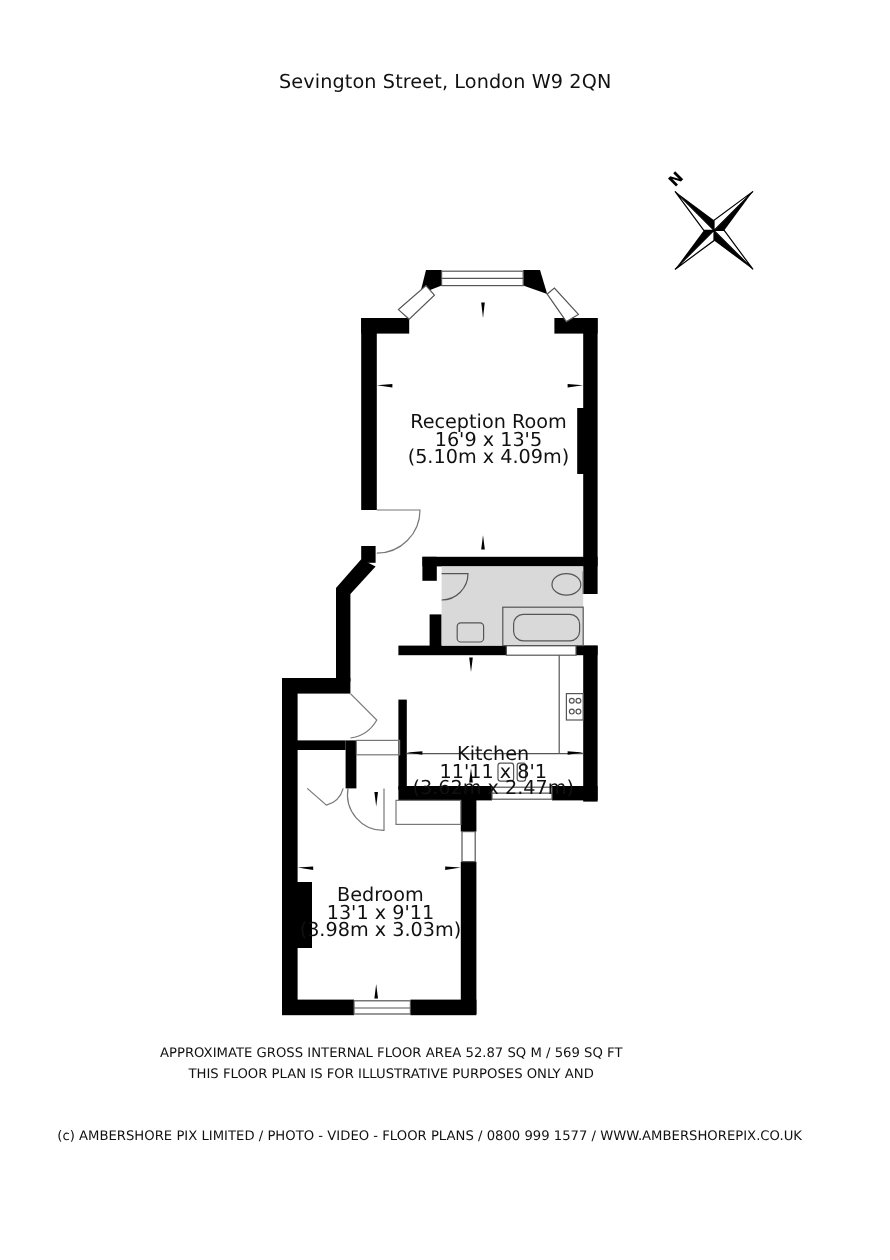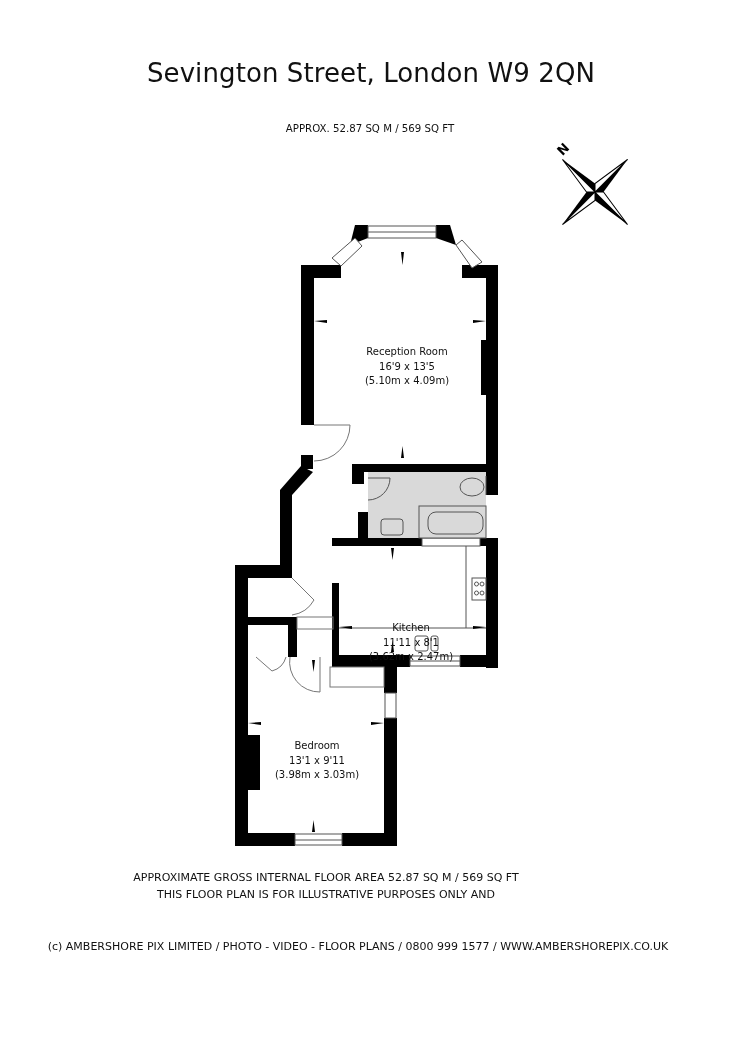--- a/index.html
+++ b/index.html
@@ -1,36 +1,35 @@
 <!DOCTYPE html>
 <html><head>
 <meta charset="utf-8">
 <style>
   html, body { margin:0; padding:0; background:#ffffff; }
   body { width:742px; height:1050px; position:relative; overflow:hidden;
          font-family:"DejaVu Sans", "Liberation Sans", sans-serif; color:#111; }
   .title { position:absolute; top:58px; left:0; width:742px; text-align:center;
-           font-size:26px; letter-spacing:0.1px; }
+           font-size:16px; letter-spacing:0.1px; }
   .floor-info { position:absolute; top:122px; left:220px; width:300px; text-align:center;
                 font-size:10.2px; line-height:14.5px; }
   .compass { position:absolute; left:545px; top:140px; width:100px; height:100px; }
   .plan { position:absolute; left:0; top:0; width:742px; height:1050px; }
-  .room-label { position:absolute; text-align:center; font-size:10px; line-height:14.5px; width:140px; }
+  .room-label { position:absolute; text-align:center; font-size:16px; line-height:14.5px; width:140px; }
   .footer-notes { position:absolute; top:870px; left:0; width:652px; text-align:center;
                   font-size:11px; line-height:16.5px; }
   .footer-credit { position:absolute; top:940px; left:0; width:716px; text-align:center;
                    font-size:11px; }
 </style>
 </head>
 <body>
 
 <div class="title">Sevington Street, London W9 2QN</div>
 
 <div class="floor-info">
-  <div>APPROX. 52.87 SQ M / 569 SQ FT</div>
 </div>
 
 <svg class="compass" viewBox="0 0 100 100">
   <g transform="translate(50,52) rotate(45)">
     <polygon points="0,-46 6,-6 0,0" fill="#000"></polygon>
     <polygon points="0,-46 -6,-6 0,0" fill="#fff" stroke="#000" stroke-width="1"></polygon>
     <polygon points="46,0 6,6 0,0" fill="#000"></polygon>
     <polygon points="46,0 6,-6 0,0" fill="#fff" stroke="#000" stroke-width="1"></polygon>
     <polygon points="0,46 -6,6 0,0" fill="#000"></polygon>
     <polygon points="0,46 6,6 0,0" fill="#fff" stroke="#000" stroke-width="1"></polygon>

